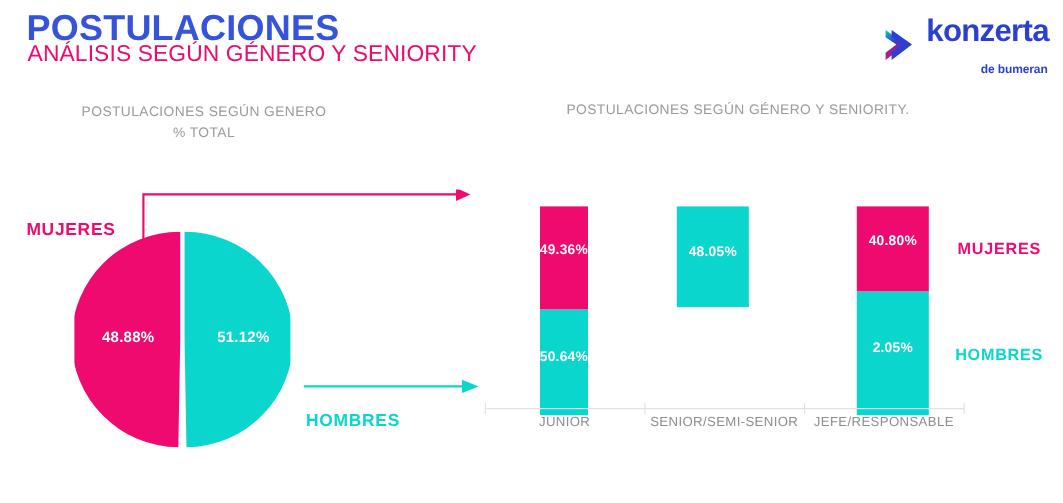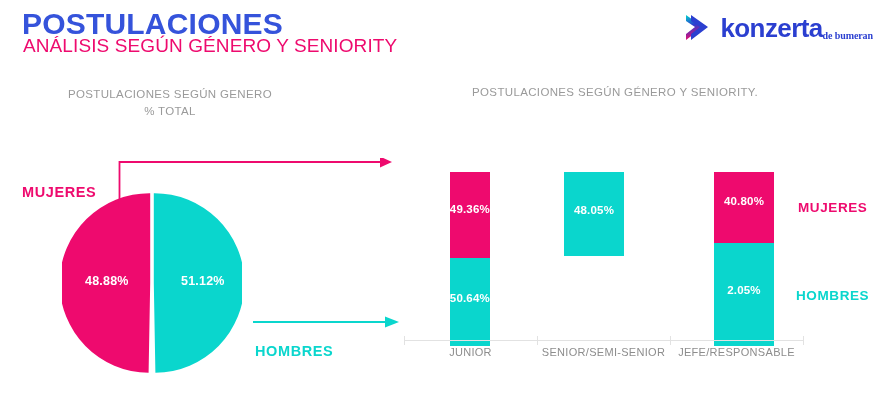--- a/index.html
+++ b/index.html
@@ -53,38 +53,37 @@
     align-items: center;
     gap: 7px;
   }
   #logo-mark {
     display: block;
     width: 30px;
     height: 32px;
   }
   #logo-text-wrap {
     display: flex;
-    flex-direction: row;
+    flex-direction: column;
     align-items: flex-end;
     line-height: 1;
   }
   #logo-wordmark {
     font-size: 26px;
     font-weight: 600;
     color: #2b3fd0;
     letter-spacing: -0.6px;
   }
   #logo-tagline {
     font-size: 10px;
     font-weight: 600;
     color: #2b3fd0;
     letter-spacing: -0.1px;
-    margin-top: 2px;
+    margin-top: 16px;
     margin-right: 1px;
-    font-family: Liberation Serif, serif;
   }
 
   
   .section-caption {
     position: absolute;
     font-size: 11.5px;
     color: #9a9a9a;
     letter-spacing: 0.35px;
     text-align: center;
     white-space: nowrap;

